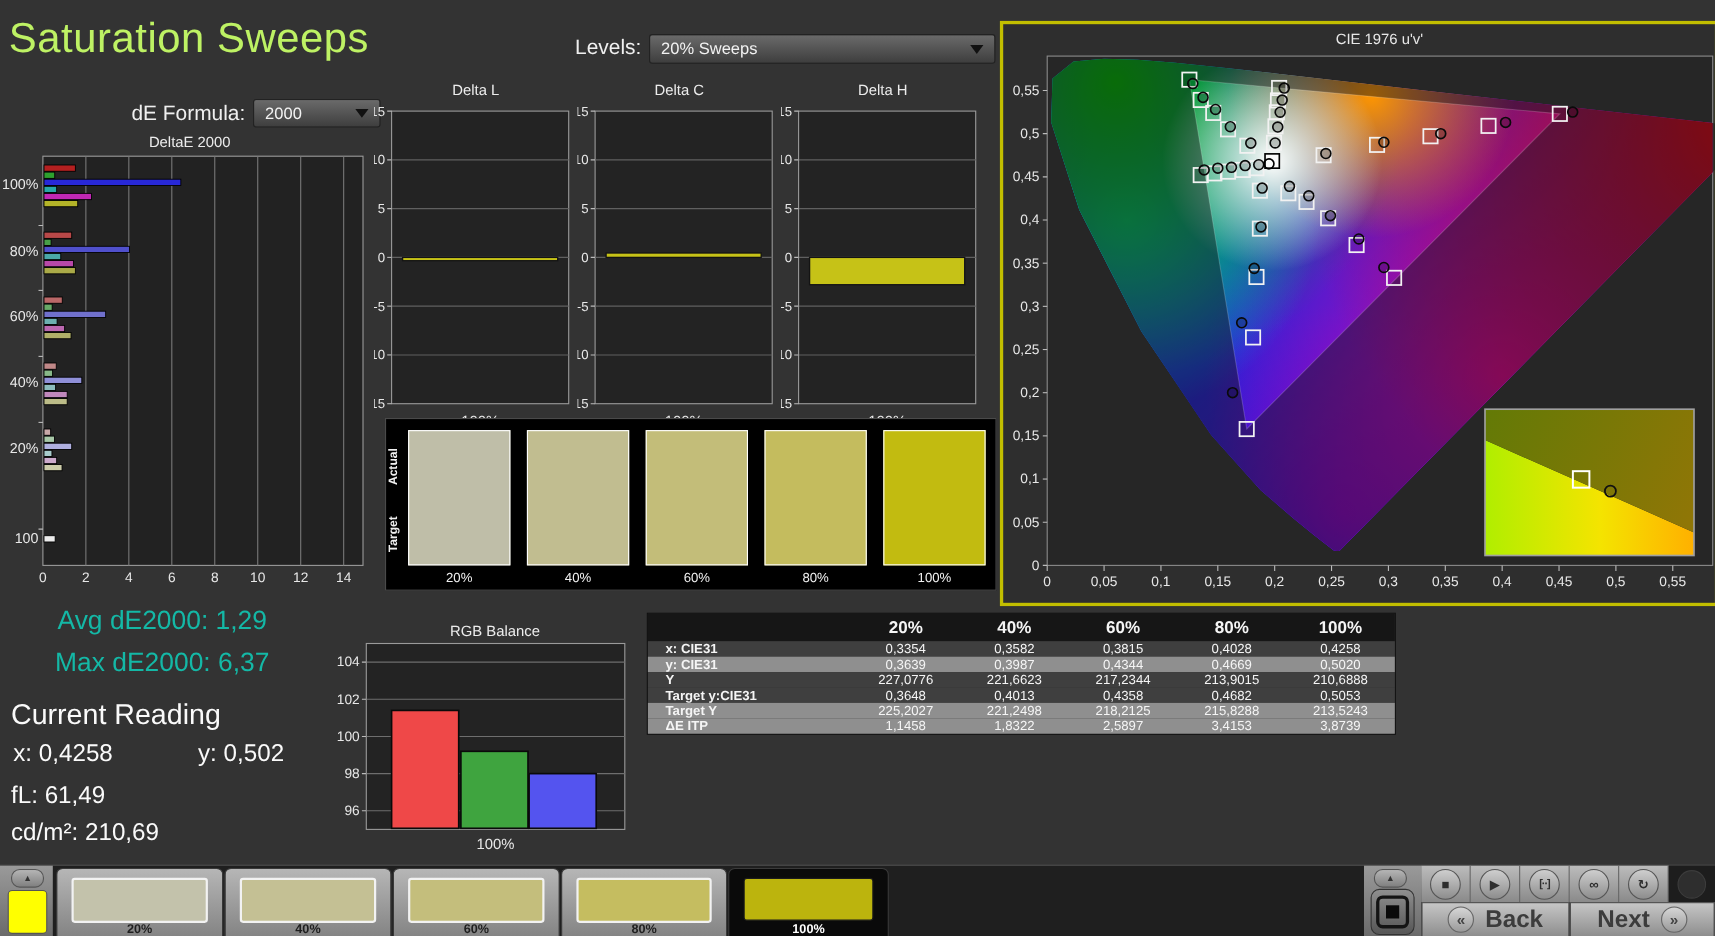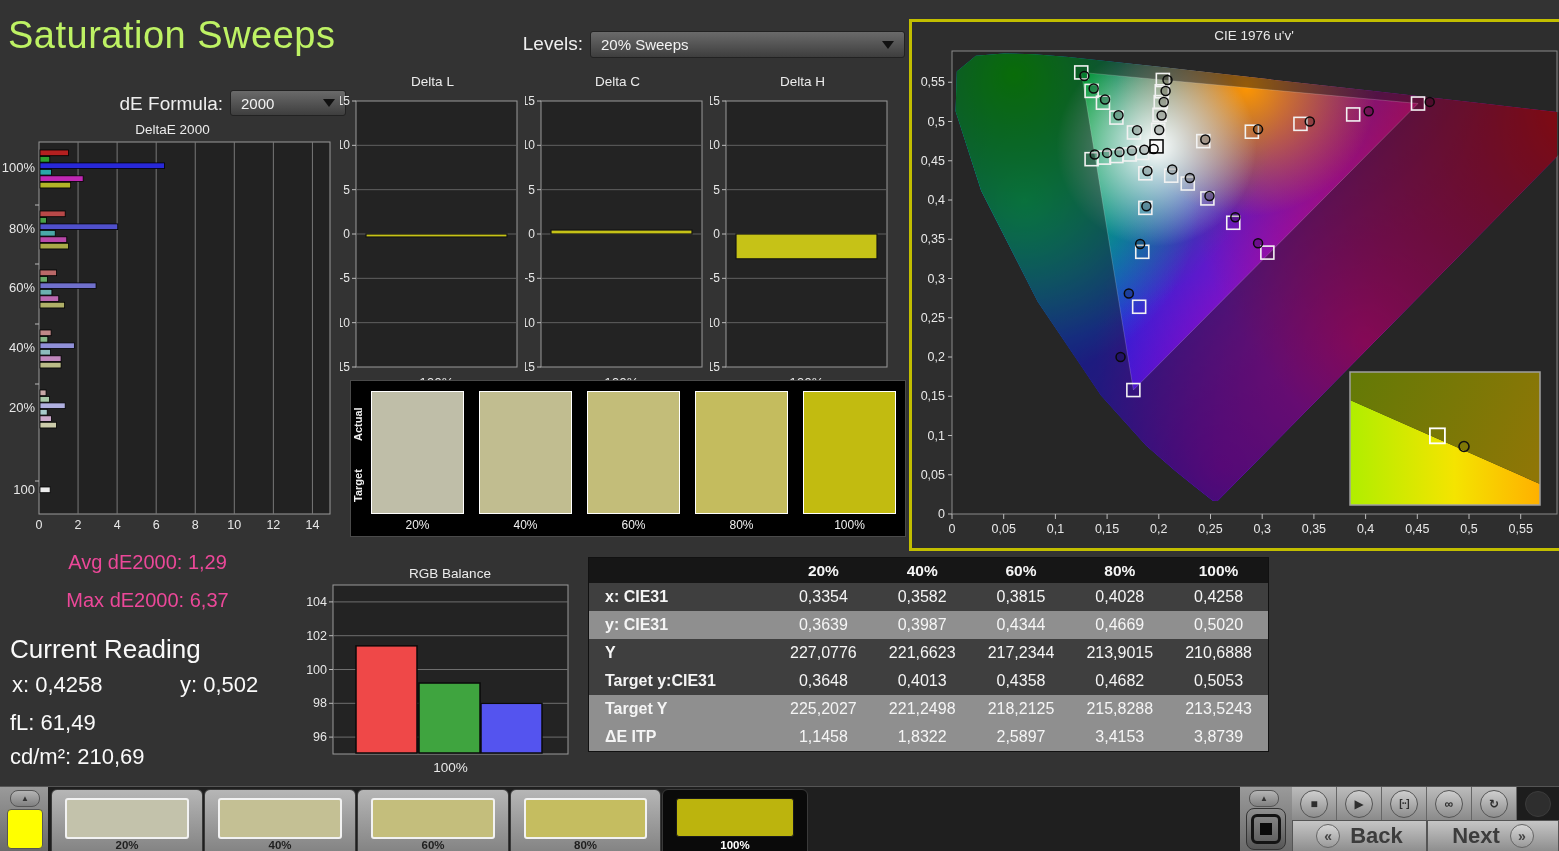--- a/index.html
+++ b/index.html
@@ -26,29 +26,29 @@
   
   .cie-panel{left:909px;top:19px;width:653px;height:532px;box-sizing:border-box;
     border:3px solid #c2be00;background:#2e2e2e;}
   
   .swatch-strip{left:350px;top:380px;width:556px;height:157px;background:#000;border:1px solid #4a4a4a;box-sizing:border-box;}
   .strip-rowlabel{position:absolute;left:1px;width:20px;color:#f0f0f0;font-size:11px;font-weight:bold;
     writing-mode:vertical-rl;transform:rotate(180deg);text-align:center;}
   .strip-swatch{position:absolute;top:10px;height:123px;width:93px;border:1px solid #fff;box-sizing:border-box;}
   .strip-label{position:absolute;top:137px;width:93px;text-align:center;color:#f0f0f0;font-size:12px;}
   
-  .stat-line{font-size:20px;color:#ec4899;}
+  .stat-line{font-size:24px;color:#14b8a6;}
   .cr-title{font-size:26px;color:#fafafa;}
   .cr-line{font-size:22px;color:#fafafa;}
   
   .res-table{left:588px;top:557px;width:681px;border:1px solid #111;box-sizing:border-box;}
   .tr{display:flex;width:100%;}
   .tr .c0{width:185px;box-sizing:border-box;padding-left:16px;font-weight:bold;display:flex;align-items:center;}
   .tr .cv{flex:1;display:flex;align-items:center;justify-content:center;}
-  .tr{height:28px;font-size:16px;color:#f5f5f5;}
+  .tr{height:14px;font-size:12px;color:#f5f5f5;}
   .tr.head{height:25px;background:#161616;font-weight:bold;font-size:15.5px;}
   .tr.dark{background:#3f3f3f;}
   .tr.light{background:#8f8f8f;}
   
   .bottom-bar{left:0;top:786px;width:1559px;height:65px;background:#1f1f1f;border-top:1px solid #555;box-sizing:border-box;}
   .left-widget{position:absolute;left:0;top:0;width:48px;height:65px;background:linear-gradient(#9a9a9a,#6a6a6a);}
   .mini-up{position:absolute;left:10px;top:3px;width:28px;height:15px;border-radius:8px;
     background:linear-gradient(#b5b5b5,#808080);border:1px solid #555;
     display:flex;align-items:center;justify-content:center;font-size:8px;color:#333;}
   .cur-swatch{position:absolute;left:7px;top:22px;width:34px;height:38px;border:1px solid #555;border-radius:4px;}

